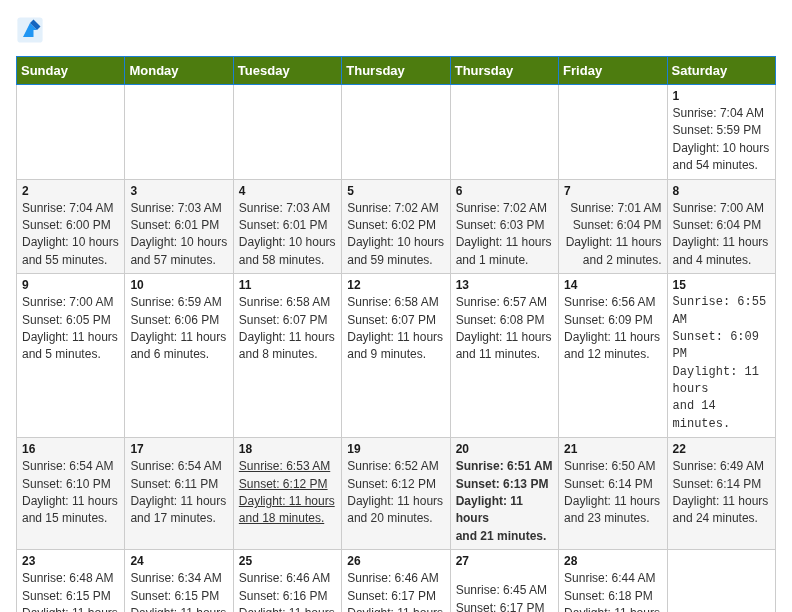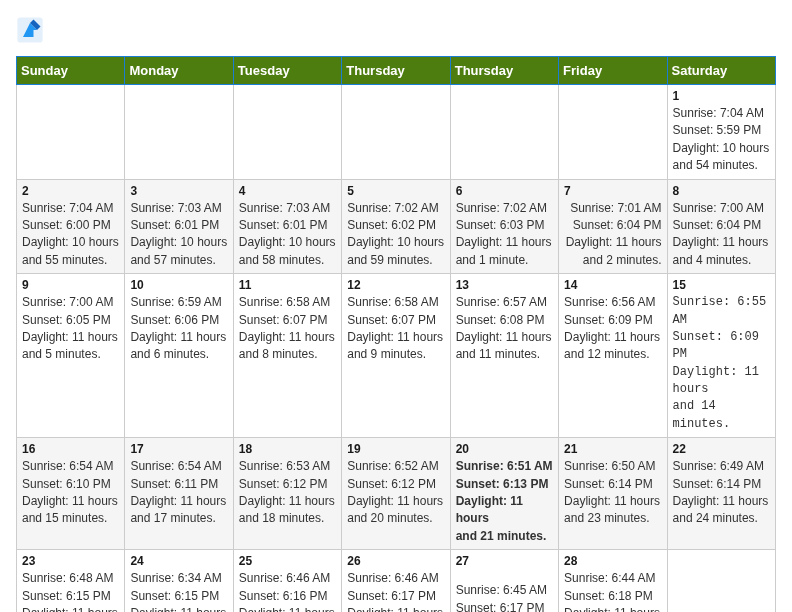--- a/index.html
+++ b/index.html
@@ -240,21 +240,21 @@
         </td>
         <td>
           <span class="day-num">17</span>
           <div class="day-info" style="white-space: pre-line;">Sunrise: 6:54 AM
 Sunset: 6:11 PM
 Daylight: 11 hours
 and 17 minutes.</div>
         </td>
         <td>
           <span class="day-num">18</span>
-          <div class="day-info" style="white-space: pre-line;">Sunrise: 6:53 AM
+          <div class="day-info" style="white-space: pre-line; text-decoration: underline;">Sunrise: 6:53 AM
 Sunset: 6:12 PM
 Daylight: 11 hours
 and 18 minutes.</div>
         </td>
         <td>
           <span class="day-num">19</span>
           <div class="day-info" style="white-space: pre-line;">Sunrise: 6:52 AM
 Sunset: 6:12 PM
 Daylight: 11 hours
 and 20 minutes.</div>

